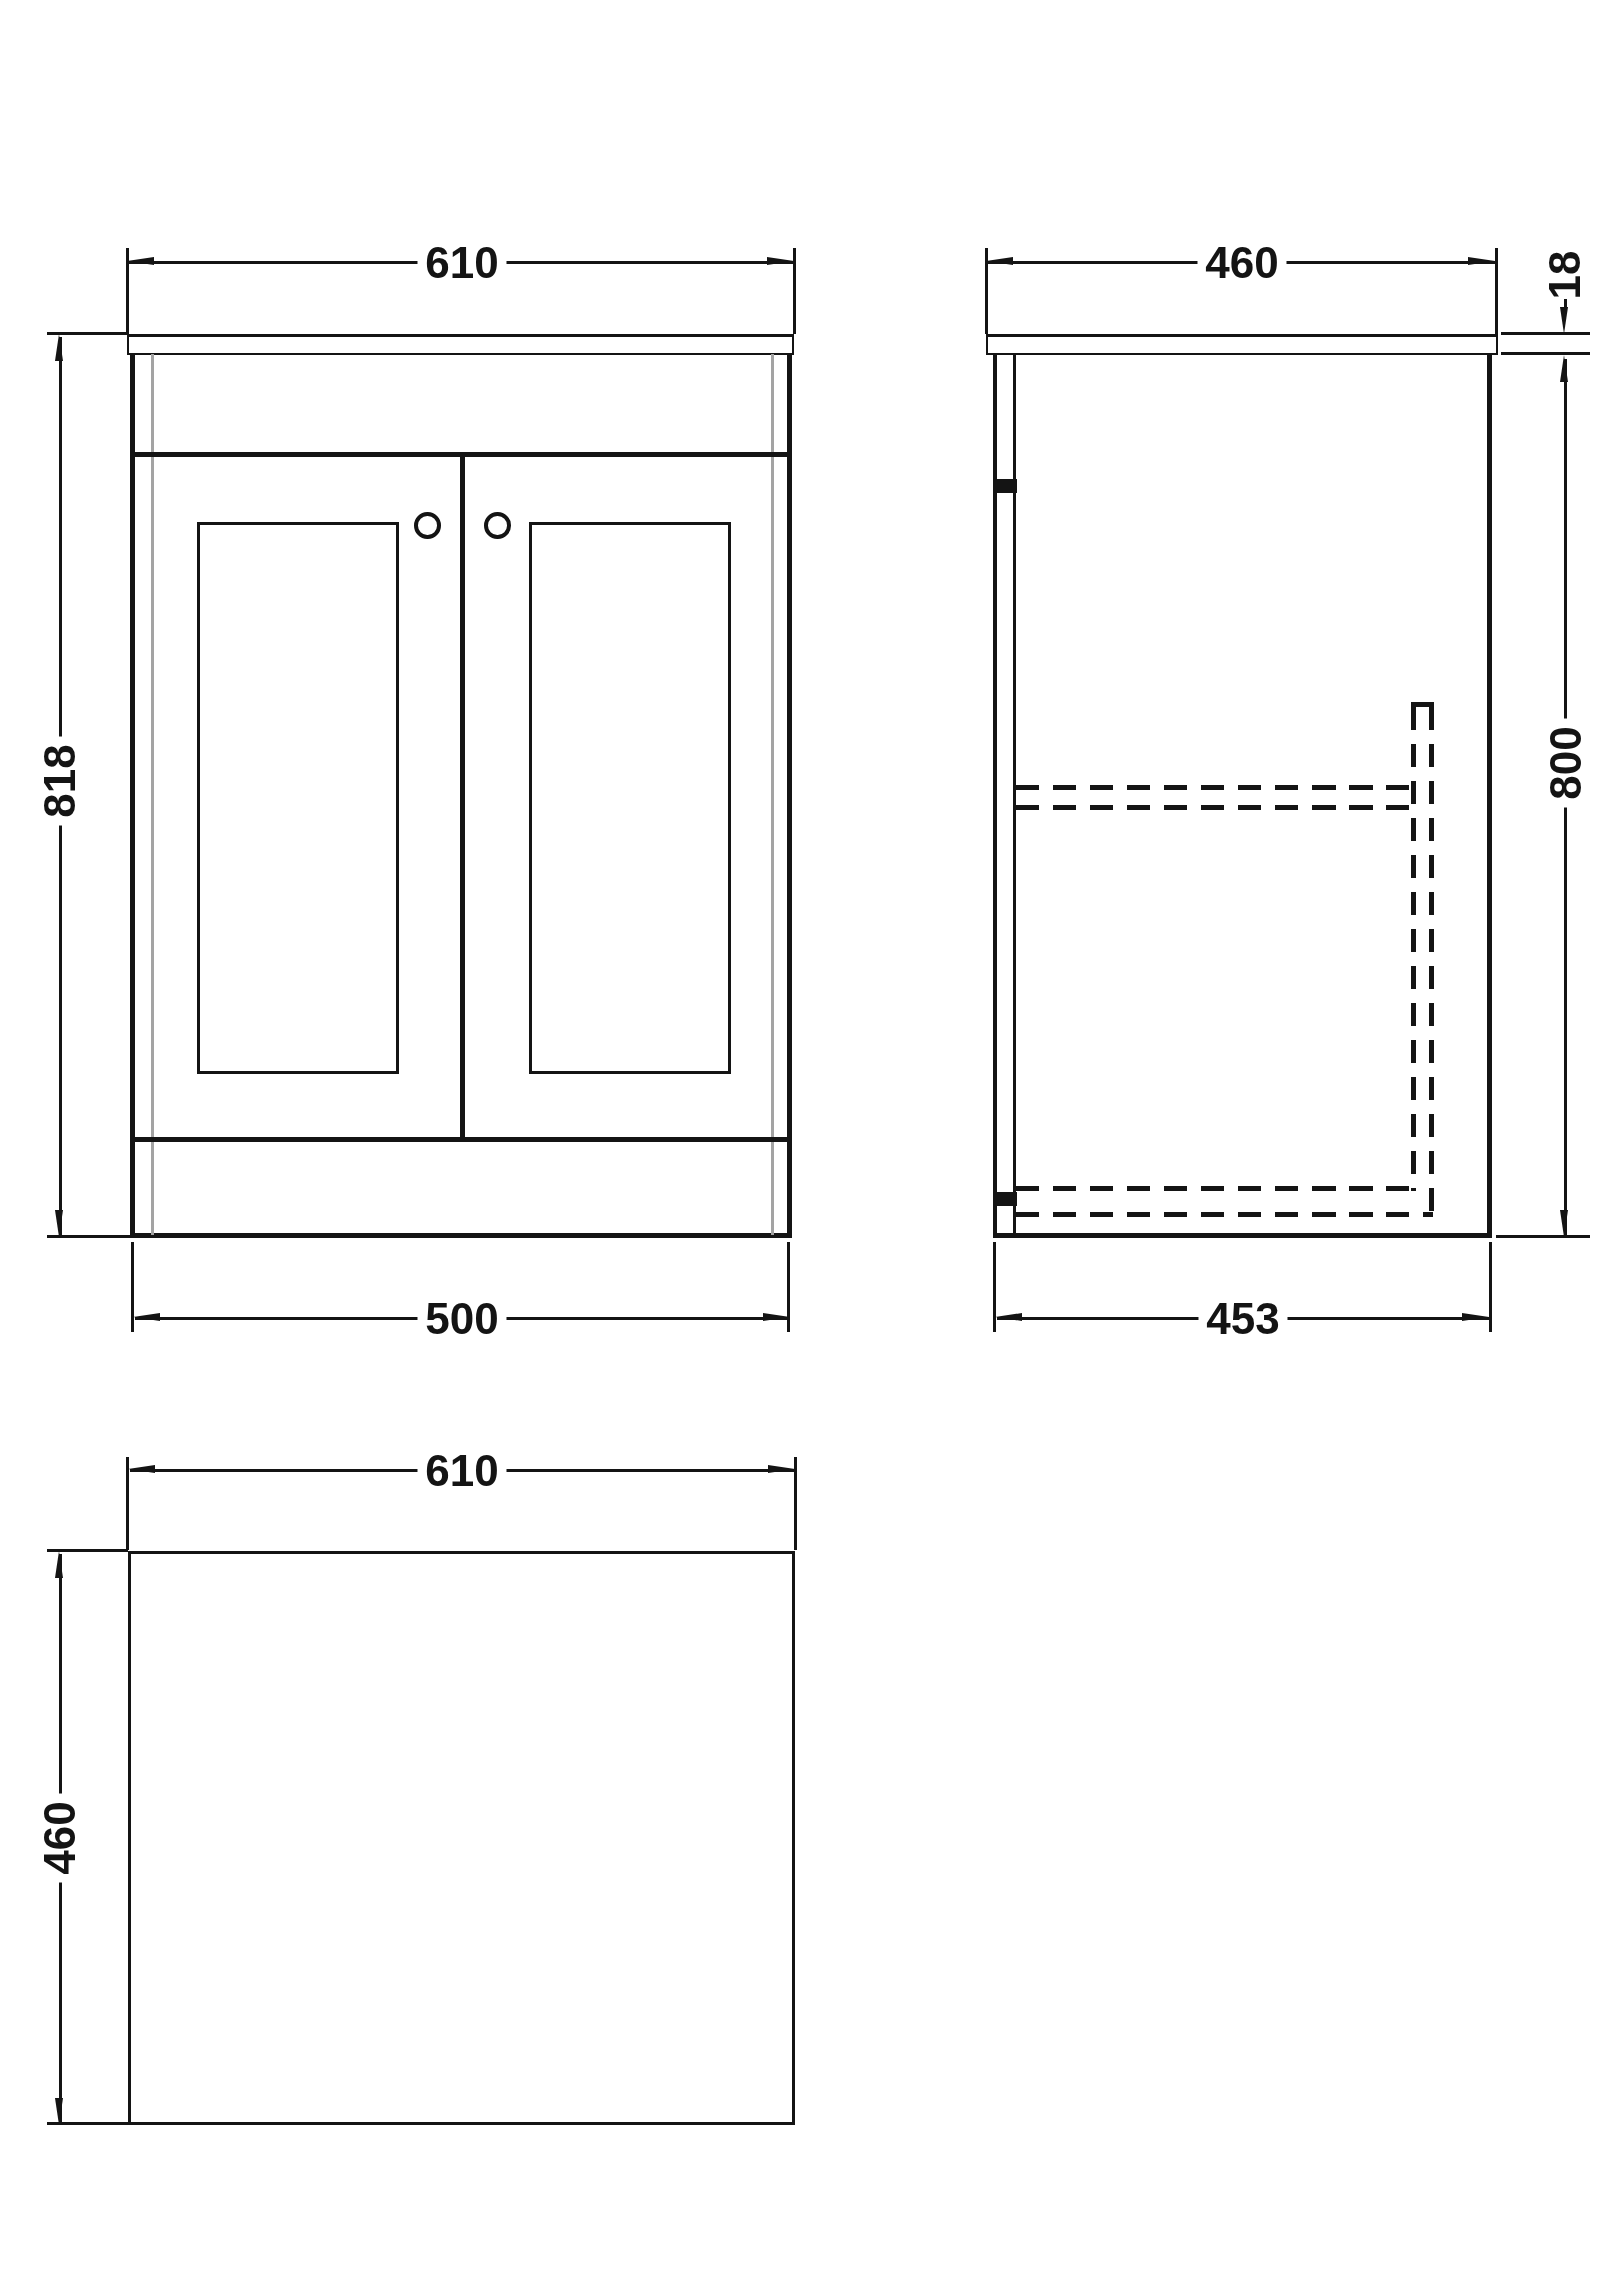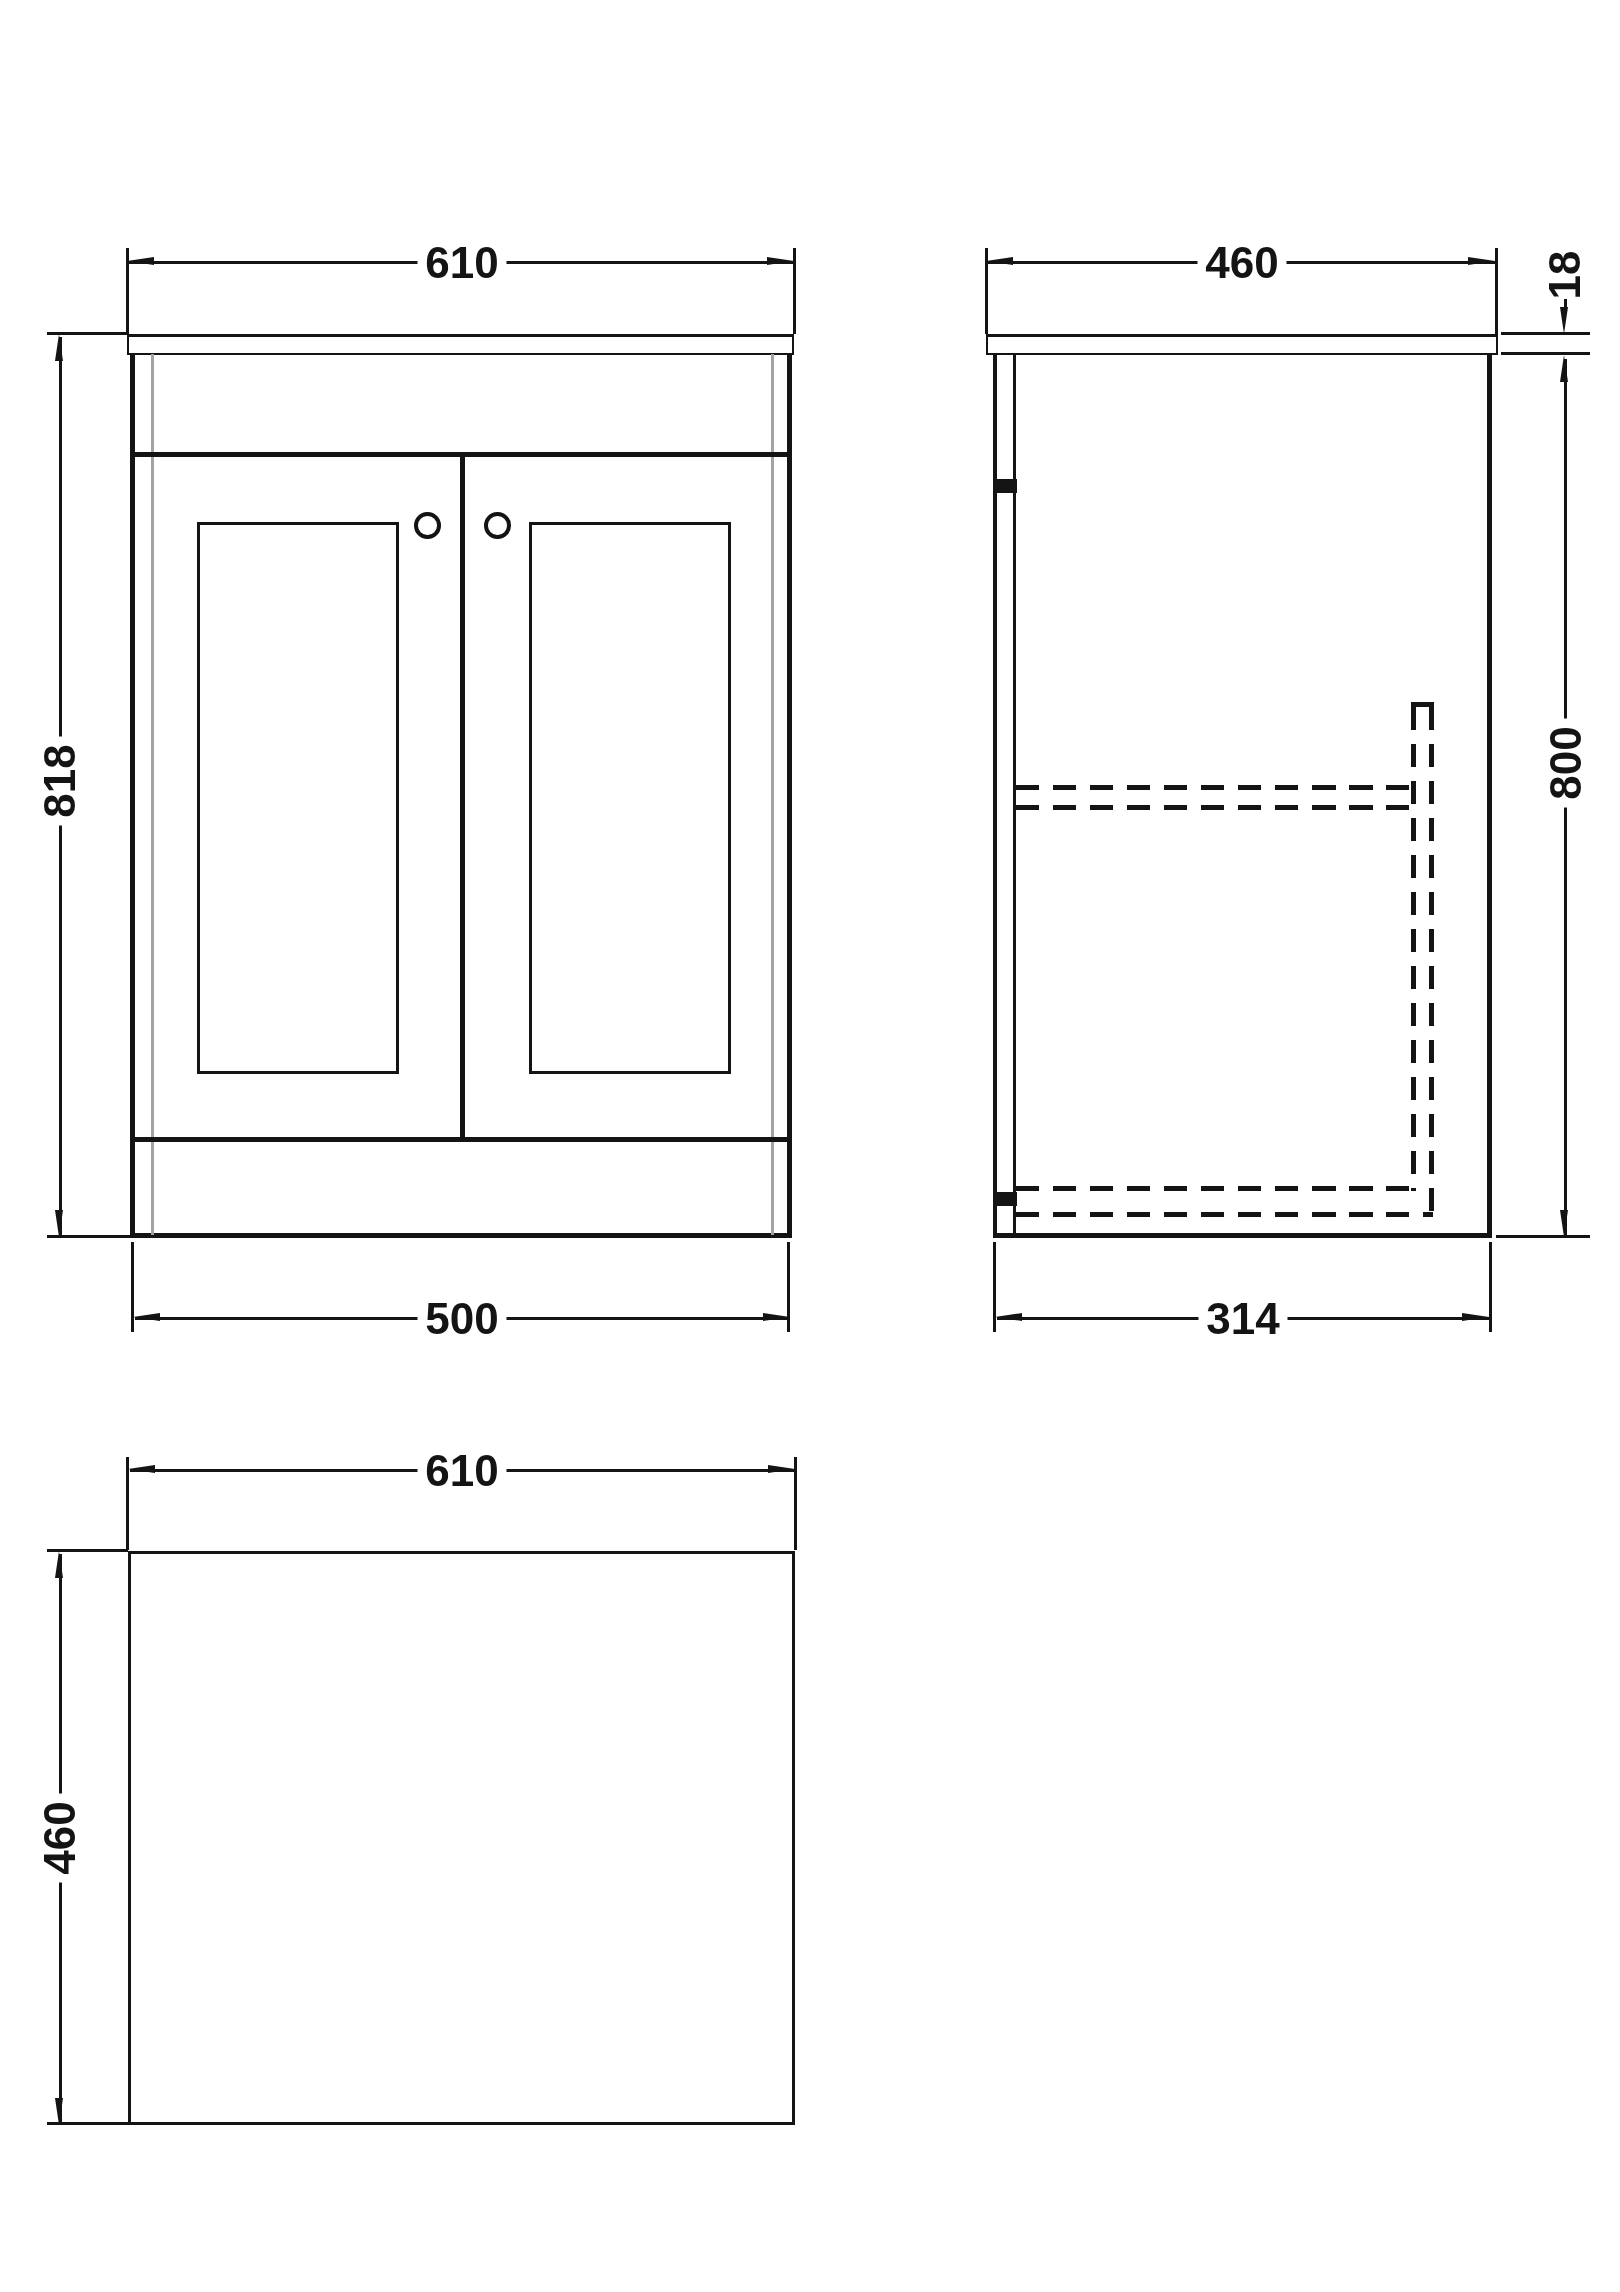--- a/index.html
+++ b/index.html
@@ -109,21 +109,21 @@
     <div class="ln" style="left:1564px;top:359px;width:2.9px;height:877px;"></div>
     <div class="arr arr-d" style="left:1560px;top:1210px;"></div>
     <div class="ln" style="left:1496px;top:1235px;width:94px;height:2.9px;"></div>
     <div class="lbl-v" style="left:1566px;top:763px;">800</div>
 
     <div class="ln" style="left:997px;top:1317px;width:493px;height:2.9px;"></div>
     <div class="arr arr-l" style="left:995px;top:1313px;"></div>
     <div class="arr arr-r" style="left:1462px;top:1313px;"></div>
     <div class="ln" style="left:993px;top:1242px;width:2.9px;height:90px;"></div>
     <div class="ln" style="left:1489px;top:1242px;width:2.9px;height:90px;"></div>
-    <div class="lbl" style="left:1243px;top:1319px;">314</div>
+    <div class="lbl" style="left:1243px;top:1319px;">453</div>
   </div>
 
   <div>
 
     <div class="ln" style="left:130px;top:1469px;width:664px;height:2.9px;"></div>
     <div class="arr arr-l" style="left:128px;top:1465px;"></div>
     <div class="arr arr-r" style="left:768px;top:1465px;"></div>
     <div class="ln" style="left:126px;top:1457px;width:2.9px;height:93px;"></div>
     <div class="ln" style="left:794px;top:1457px;width:2.9px;height:93px;"></div>
     <div class="lbl" style="left:462px;top:1471px;">610</div>

